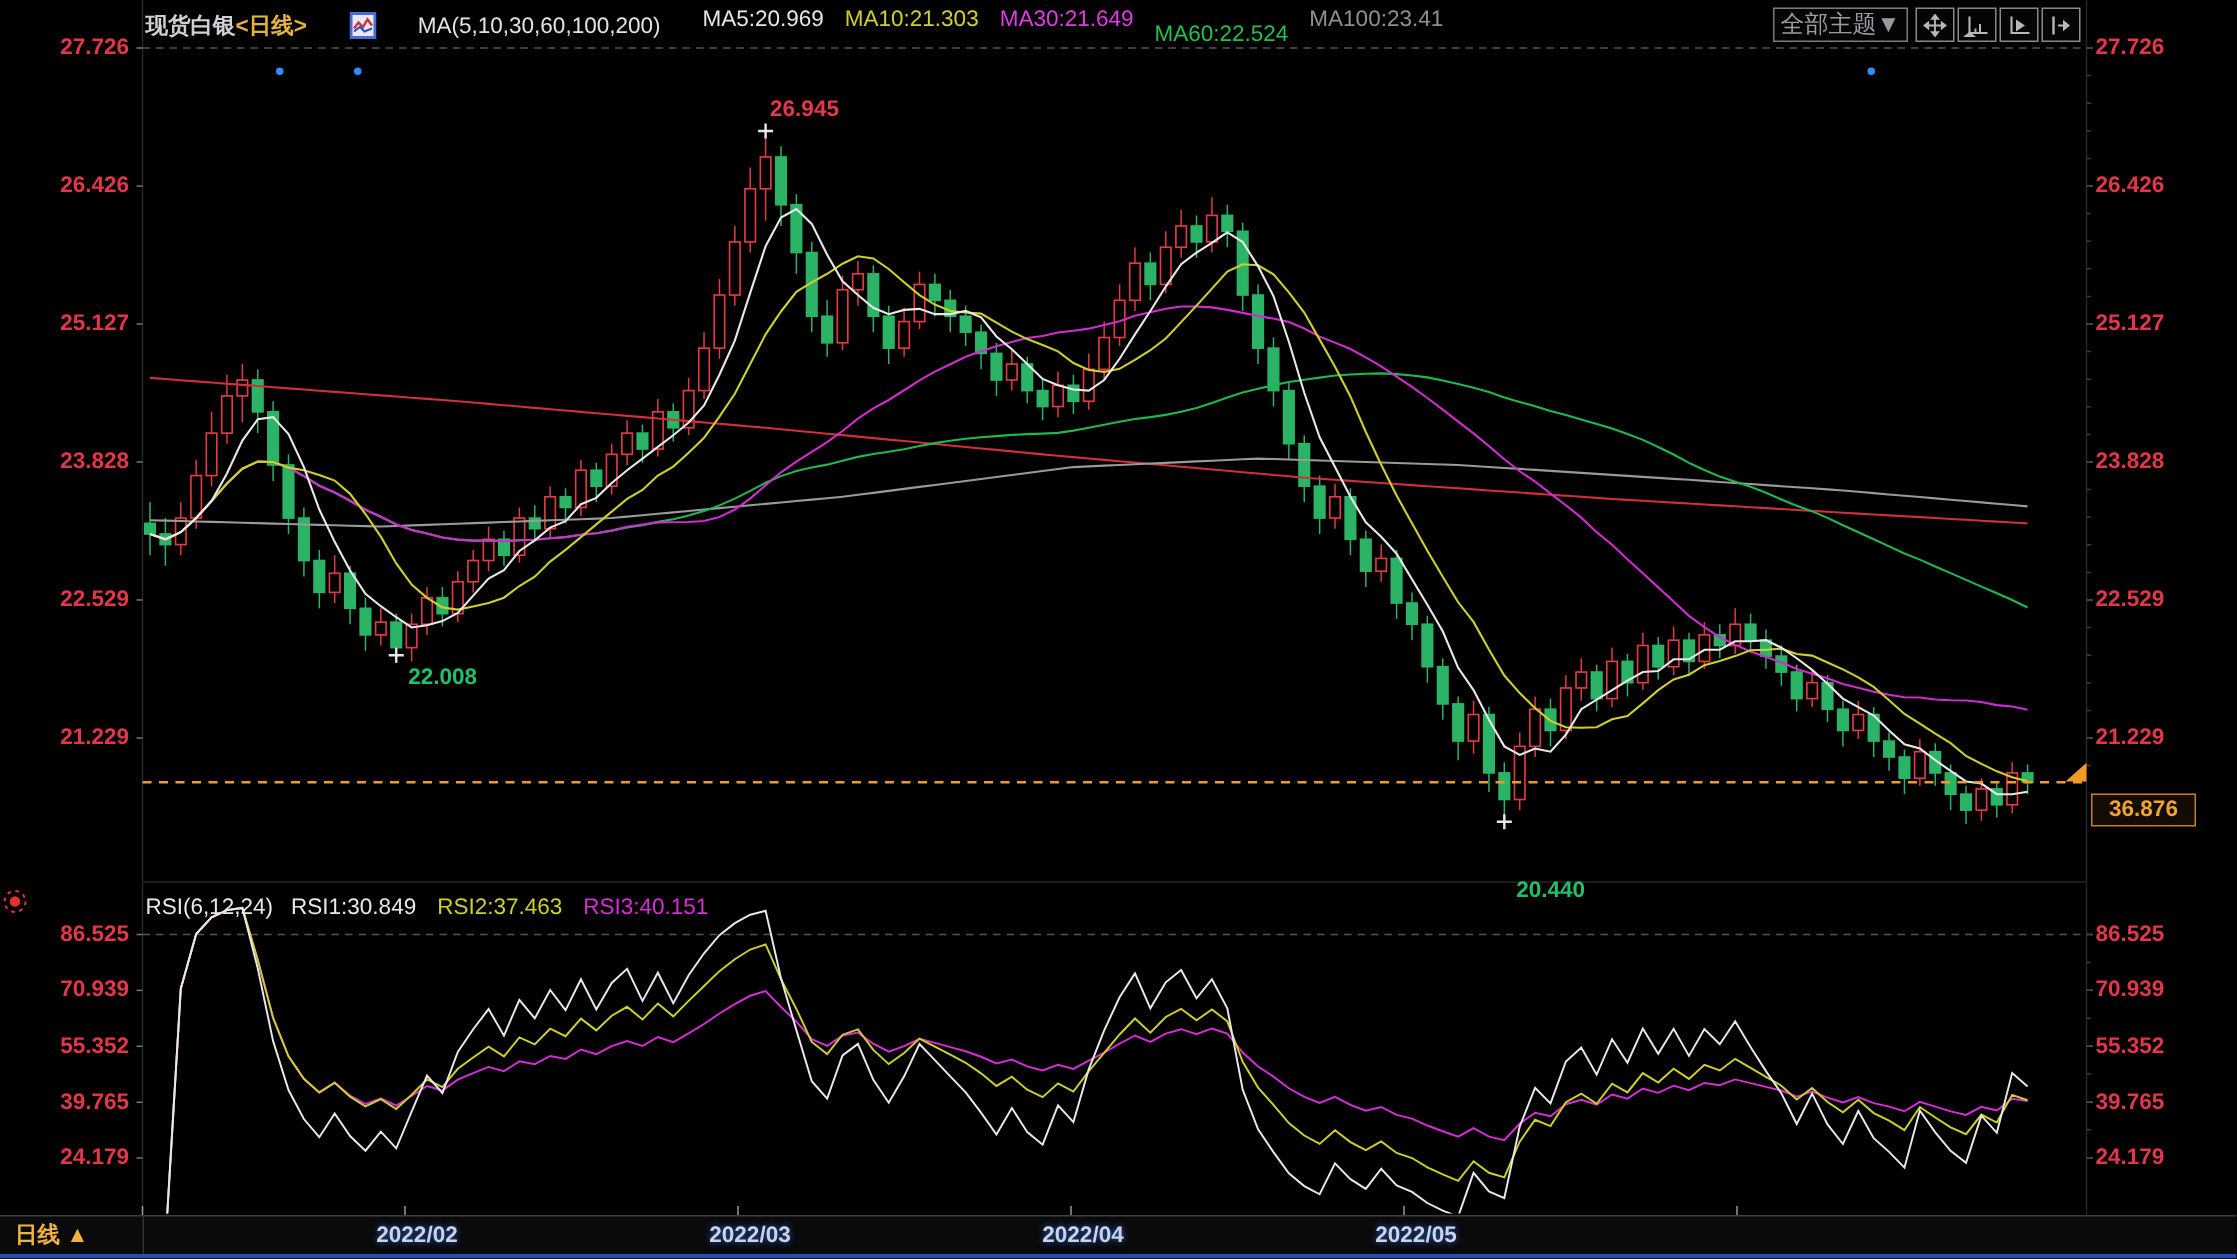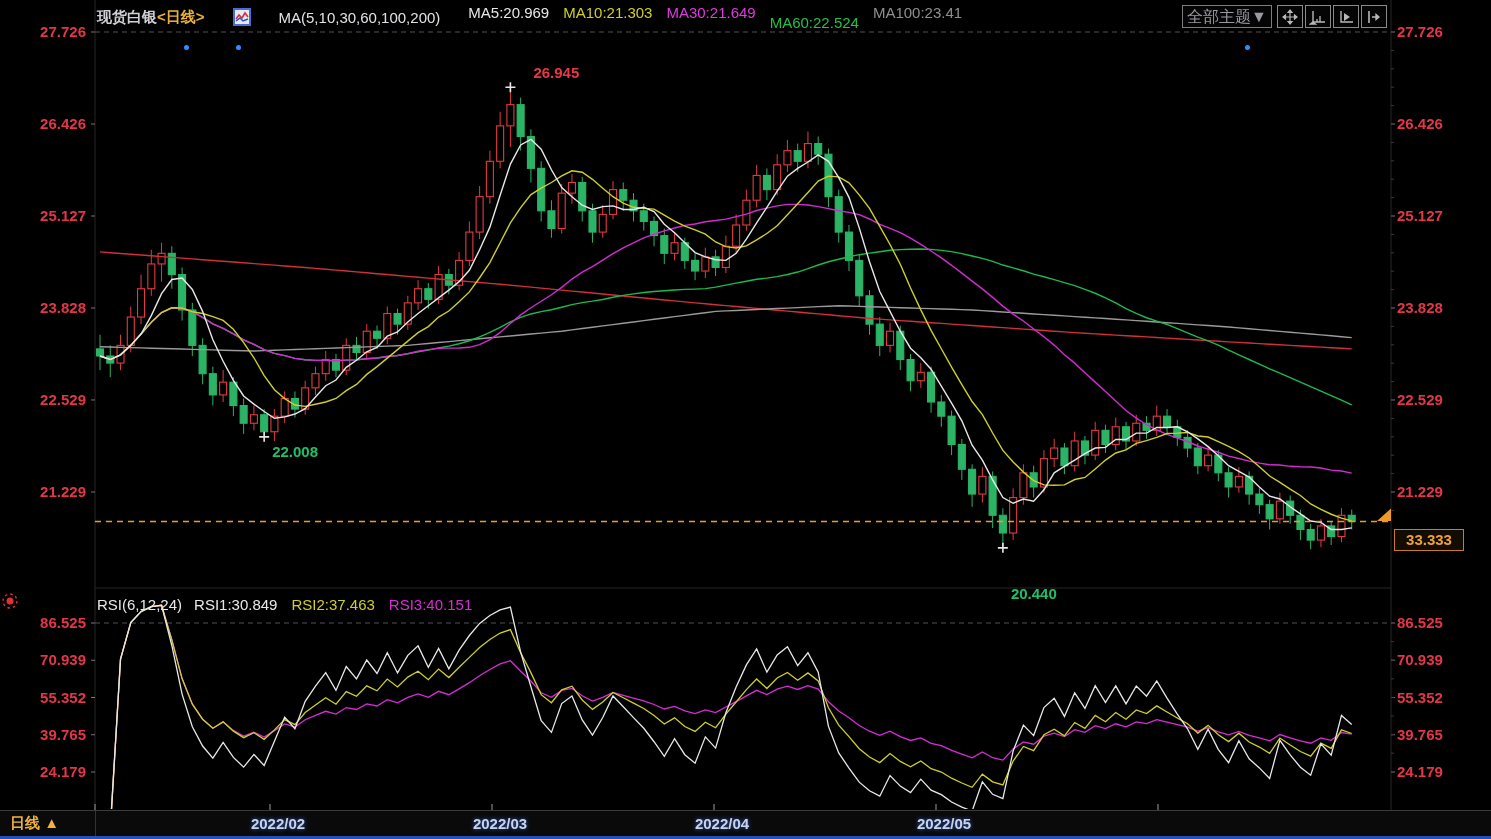--- a/index.html
+++ b/index.html
@@ -464,26 +464,26 @@
       <div class="tick-label tick-left" style="top: 763px;">24.179</div>
     </div>
   <div id="rsi-axis-right">
       <div class="tick-label tick-right" style="top: 614px;">86.525</div>
       <div class="tick-label tick-right" style="top: 651.249px;">70.939</div>
       <div class="tick-label tick-right" style="top: 688.5px;">55.352</div>
       <div class="tick-label tick-right" style="top: 725.751px;">39.765</div>
       <div class="tick-label tick-right" style="top: 763px;">24.179</div>
     </div>
   <div id="annotation-layer">
-      <div class="ann" style="color: rgb(232, 55, 74); left: 513.4px; top: 64.2963px; margin-left: 20px;">26.945</div>
+      <div class="ann" style="color: rgb(232, 55, 74); left: 513.4px; top: 64.2963px;">26.945</div>
       <div class="ann" style="color: rgb(32, 192, 106); left: 272.16px; top: 442.845px;">22.008</div>
       <div class="ann" style="color: rgb(32, 192, 106); left: 1010.88px; top: 585px;">20.440</div>
     </div>
 
-  <div class="abs" id="price-badge" style="top: 528.524px;">33.333</div>
+  <div class="abs" id="price-badge" style="top: 528.524px;">36.876</div>
 
   <div class="abs" id="rsi-header">
     <span style="color:#e8e8e8;">RSI(6,12,24)</span>
     <span id="rsi-legend-items" style="display:flex;gap:14px;">
         <span class="legend-item" style="color: rgb(232, 232, 232);">RSI1:30.849</span>
         <span class="legend-item" style="color: rgb(207, 207, 42);">RSI2:37.463</span>
         <span class="legend-item" style="color: rgb(216, 44, 216);">RSI3:40.151</span>
       </span>
   </div>
   <div class="abs" id="rec-dot">

